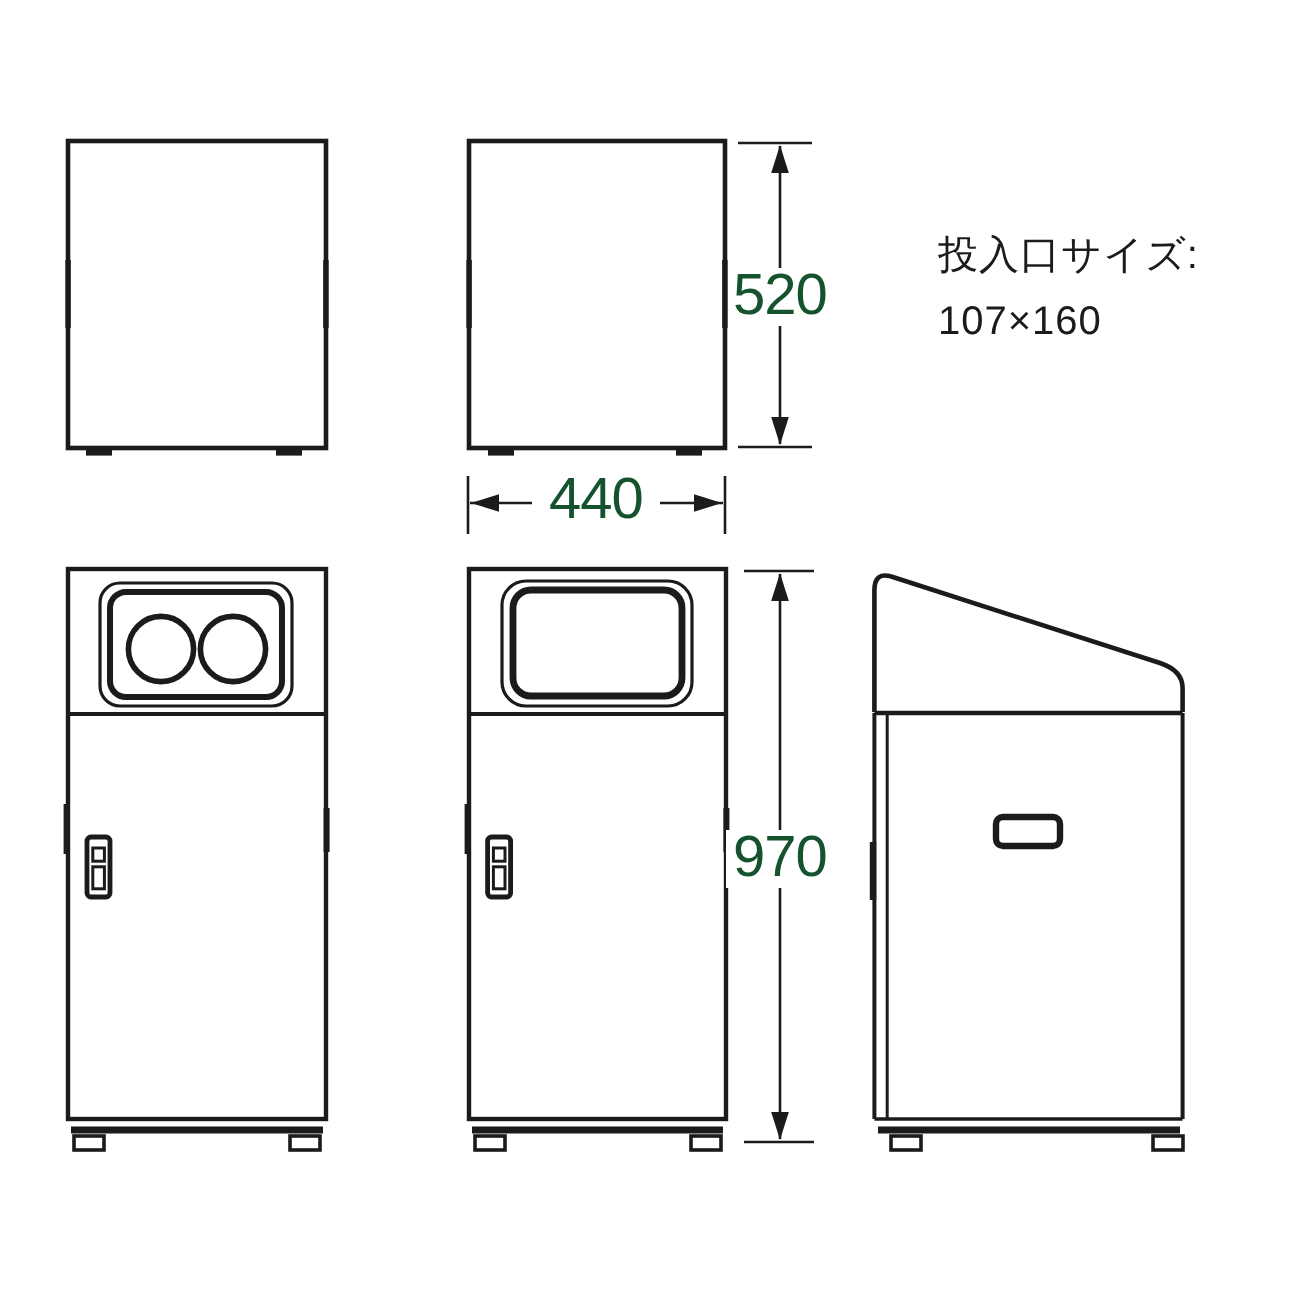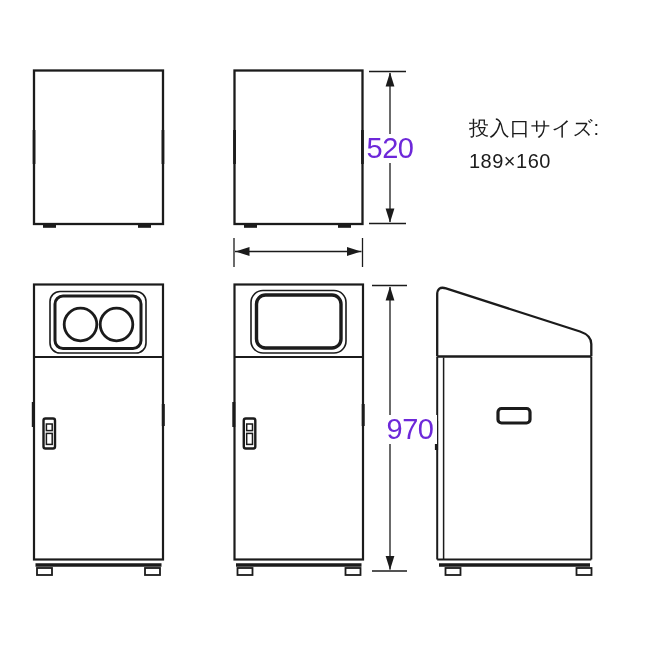--- a/index.html
+++ b/index.html
@@ -17,30 +17,30 @@
     color: #1b1b1b;
   }
   .canvas svg {
     position: absolute;
     left: 0;
     top: 0;
   }
   .dim-label {
     position: absolute;
     background: #ffffff;
-    color: #6d28d9;
+    color: #14532d;
     font-size: 29px;
     line-height: 29px;
     letter-spacing: -0.5px;
     text-align: center;
     white-space: nowrap;
   }
   #label-520 { left: 364px; top: 134px; width: 52px; }
   #label-440 { left: 266px; top: 236px; width: 64px; }
-  #label-970 { left: 383px; top: 415px; width: 54px; }
+  #label-970 { left: 363px; top: 415px; width: 54px; }
   .note-block {
     position: absolute;
     left: 469px;
     top: 112px;
     font-size: 20px;
     line-height: 32.5px;
     letter-spacing: 0.5px;
     white-space: nowrap;
   }
   .note-line { height: 32.5px; }
@@ -133,20 +133,21 @@
       <line x1="437.2" y1="559.5" x2="591.3" y2="559.5" stroke-width="1.8"></line>
       <rect x="434.9" y="421" width="3.2" height="29" fill="#1b1b1b" stroke="none"></rect>
       <rect x="498" y="408.5" width="32" height="14.5" rx="3.5" fill="#ffffff" stroke-width="3.2"></rect>
       <line x1="439" y1="565" x2="590" y2="565" stroke-width="3.6"></line>
       <rect x="445.5" y="568" width="15" height="7" fill="#ffffff" stroke-width="1.8"></rect>
       <rect x="576.5" y="568" width="15" height="7" fill="#ffffff" stroke-width="1.8"></rect>
     </g>
   </svg>
 
   <div id="label-520" class="dim-label">520</div>
+  <div id="label-440" class="dim-label">440</div>
   <div id="label-970" class="dim-label">970</div>
 
   <div class="note-block">
     <div class="note-line">投入口サイズ:</div>
-    <div class="note-line">189×160</div>
+    <div class="note-line">107×160</div>
   </div>
 
 </div>
 
 </body></html>

